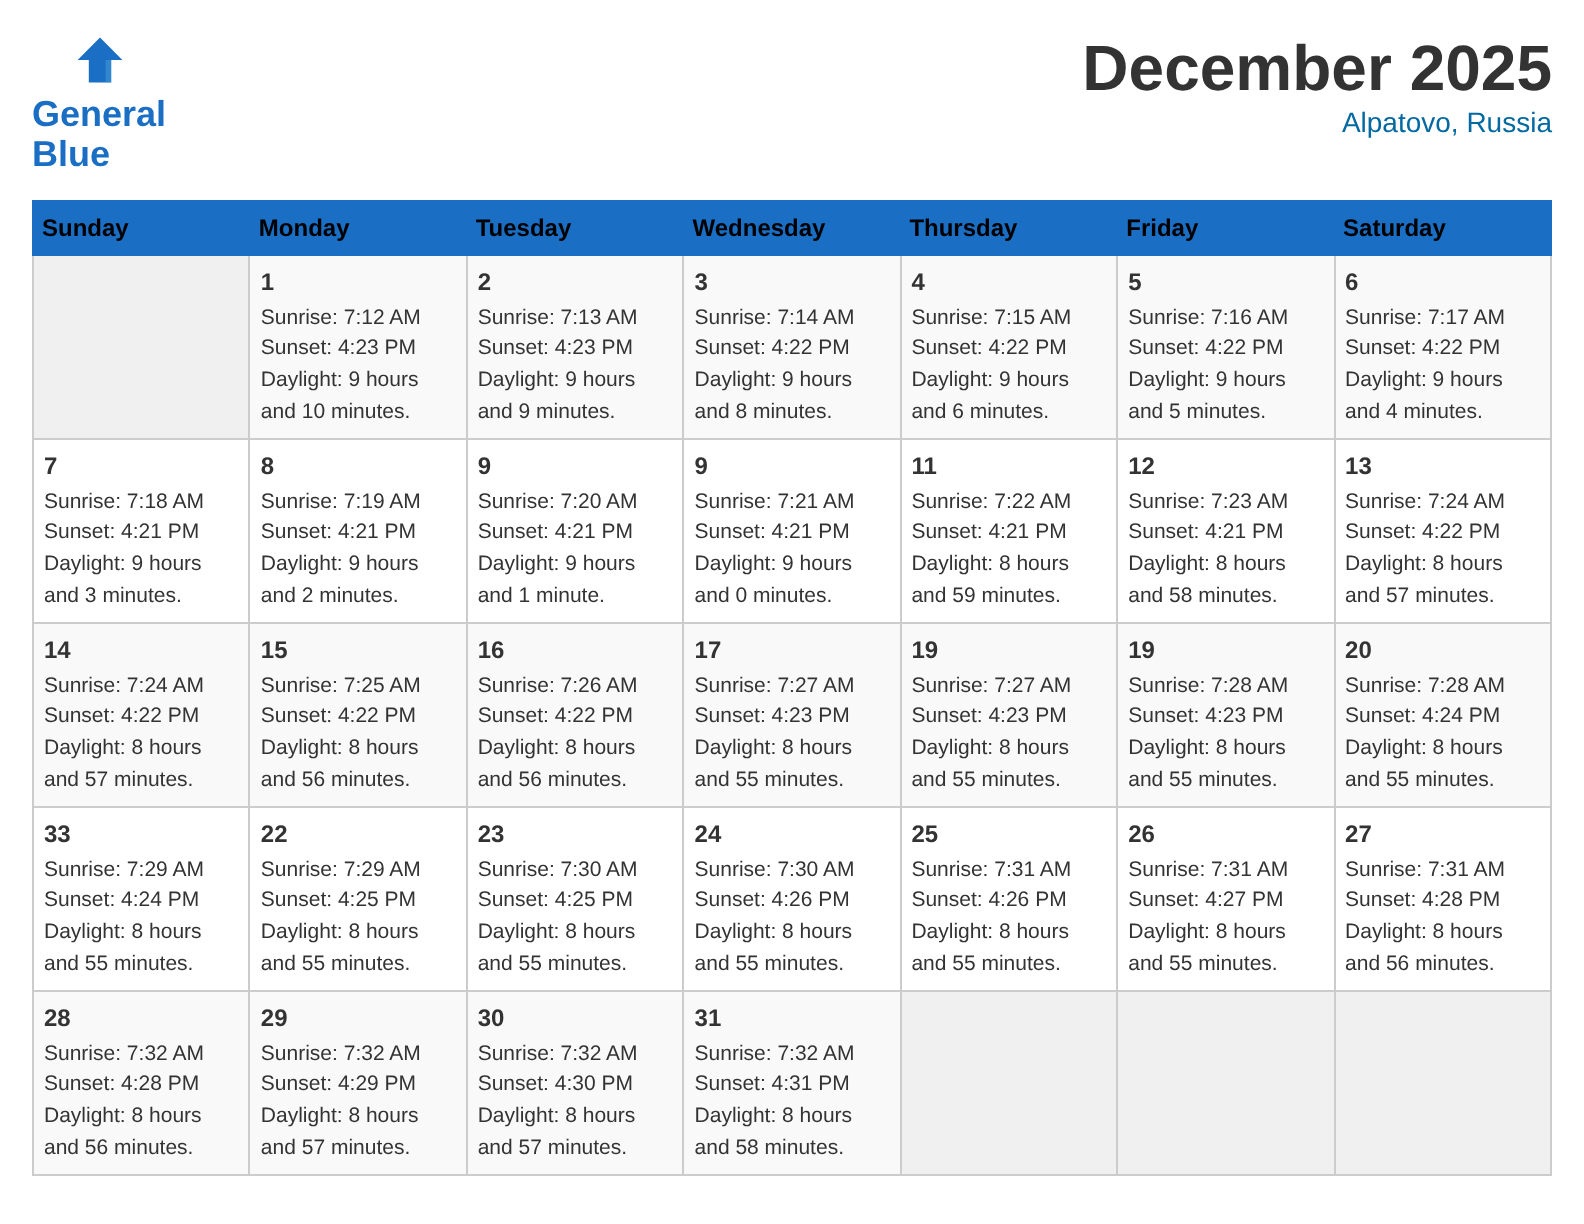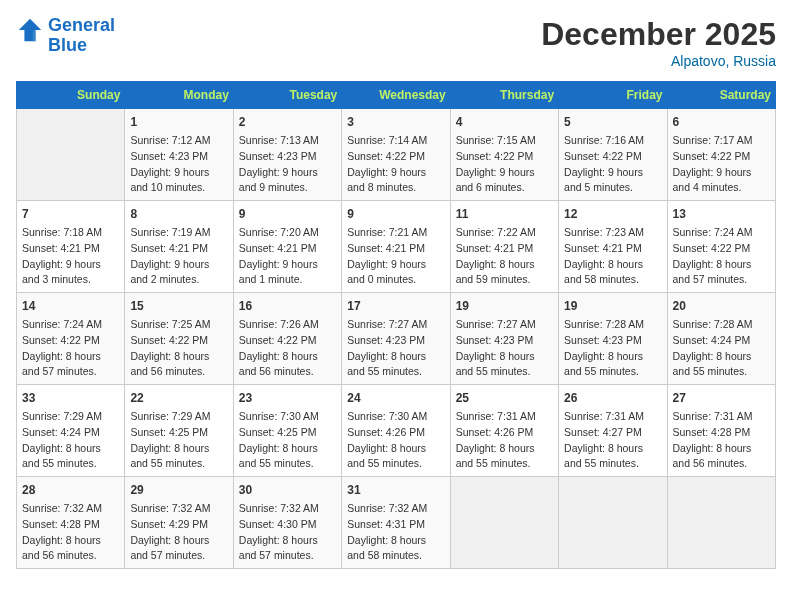--- a/index.html
+++ b/index.html
@@ -11,21 +11,23 @@
       padding: 16px;
     }
     .header {
       display: flex;
       justify-content: space-between;
       align-items: flex-start;
       margin-bottom: 12px;
     }
     .logo {
       display: flex;
+      align-items: center;
       gap: 4px;
+      flex-direction: column;
     }
     .logo-text {
       font-size: 18px;
       font-weight: bold;
       color: #333;
       line-height: 1.1;
     }
     .logo-text span {
       color: #1a6fc4;
     }
@@ -45,23 +47,23 @@
       font-size: 14px;
       color: #0369a1;
     }
     table {
       width: 100%;
       border-collapse: collapse;
       font-size: 11px;
     }
     thead tr th {
       background: #1a6fc4;
-      color: #bef264;
+      color: #000000;
       padding: 6px 4px;
-      text-align: right;
+      text-align: left;
       font-size: 12px;
       font-weight: bold;
       border: 1px solid #1a6fc4;
     }
     tbody tr td {
       border: 1px solid #ccc;
       vertical-align: top;
       padding: 4px 5px;
       width: calc(100% / 7);
       min-height: 80px;

